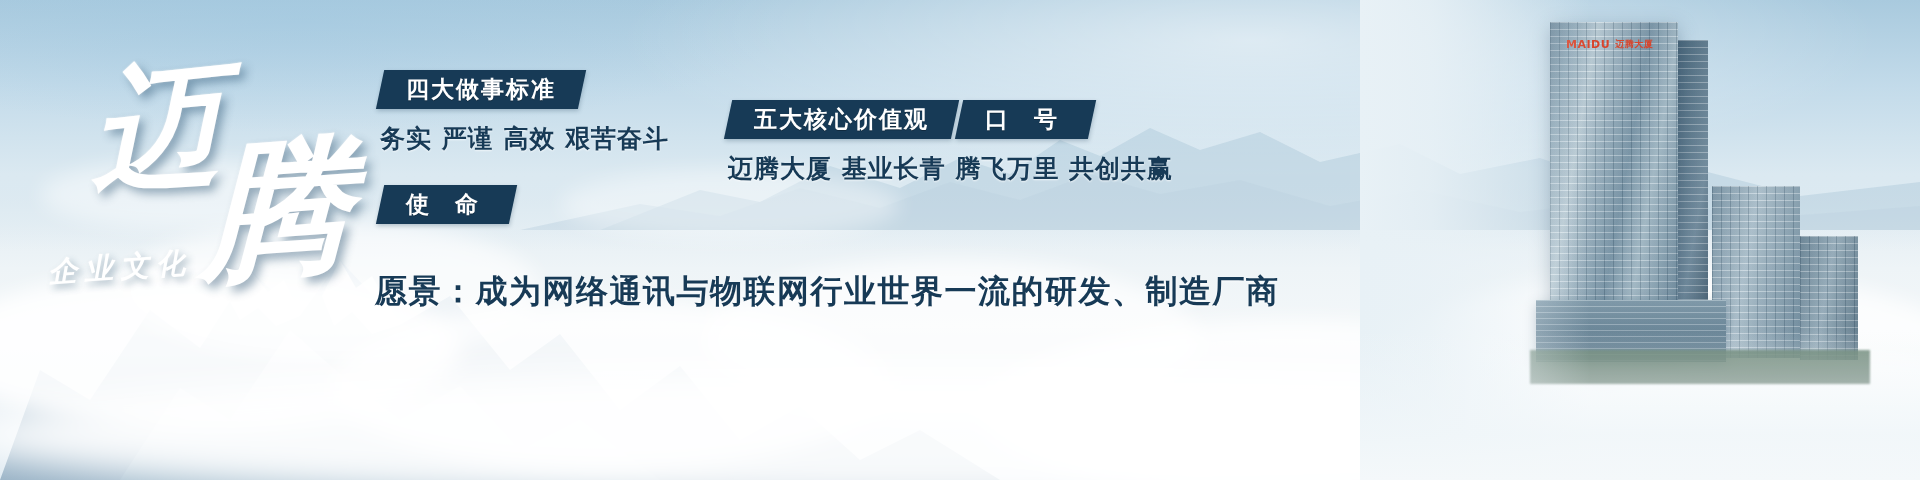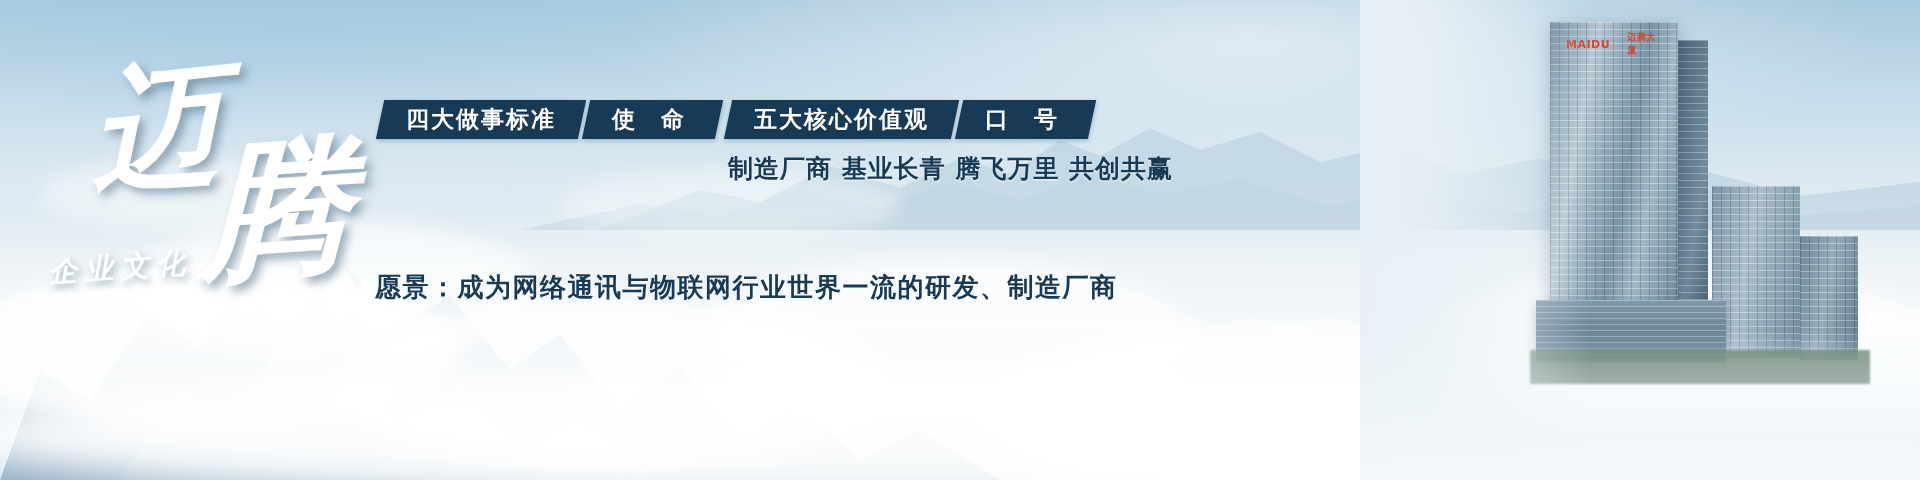--- a/index.html
+++ b/index.html
@@ -76,21 +76,21 @@
   .valueline{
     margin-top:13px;font-size:25px;font-weight:700;color:#173a56;
     letter-spacing:1px;white-space:nowrap;
     font-family:"DejaVu Sans","Liberation Sans",sans-serif;
     text-shadow:0 1px 2px rgba(255,255,255,.75);
   }
   .row2{margin-top:30px;}
 
   .vision{
     position:absolute;left:375px;top:270px;
-    font-size:26px;font-weight:700;color:#173a56;letter-spacing:1.5px;
+    font-size:32px;font-weight:700;color:#173a56;letter-spacing:1.5px;
     white-space:nowrap;
     font-family:"DejaVu Sans","Liberation Sans",sans-serif;
     text-shadow:0 1px 3px rgba(255,255,255,.8);
   }
 
   
   .building-wrap{position:absolute;right:0;top:0;width:560px;height:480px;overflow:hidden;}
 
   .tower{
     position:absolute;left:190px;top:22px;width:128px;height:330px;
@@ -105,21 +105,21 @@
     background:repeating-linear-gradient(180deg, rgba(255,255,255,.28) 0px, rgba(255,255,255,.28) 1px, rgba(60,90,110,.12) 1px, rgba(60,90,110,.12) 7px);}
   .mullions{position:absolute;left:0;top:0;width:100%;height:100%;
     background:repeating-linear-gradient(90deg, rgba(30,55,75,.20) 0px, rgba(30,55,75,.20) 1px, rgba(255,255,255,.05) 1px, rgba(255,255,255,.05) 9px);}
   .tower-sign{
     position:absolute;left:16px;top:14px;width:92px;height:16px;
     display:flex;align-items:center;gap:5px;
   }
   .tower-sign .mark{font-size:11px;font-weight:700;color:#d8452c;letter-spacing:.5px;
     font-family:"DejaVu Sans","Liberation Sans",sans-serif;}
   .tower-sign .cn{font-size:9px;font-weight:700;color:#d8452c;letter-spacing:.5px;
-    font-family:"DejaVu Sans","Liberation Sans",sans-serif;padding-left:12px;}
+    font-family:"DejaVu Sans","Liberation Sans",sans-serif;}
   .podium{
     position:absolute;left:176px;top:300px;width:190px;height:62px;
     background:linear-gradient(180deg,#8ca5b4,#5d7a8d);
     box-shadow:0 4px 12px rgba(40,70,95,.3);
   }
   .podium .floors{background:repeating-linear-gradient(180deg, rgba(255,255,255,.22) 0px, rgba(255,255,255,.22) 1px, rgba(50,80,100,.14) 1px, rgba(50,80,100,.14) 6px);}
   .annex{
     position:absolute;left:352px;top:186px;width:88px;height:172px;
     background:linear-gradient(100deg,#7d97a8,#b6c9d4 40%,#6f8b9d);
   }
@@ -190,35 +190,36 @@
     <div class="c-teng">腾</div>
     <div class="c-sub">企业文化</div>
   </div>
 
   <div class="content">
 
     <div class="col col-left">
       <div class="badge">
         <span>四大做事标准</span>
       </div>
+      <div class="valueline">务实 严谨 高效 艰苦奋斗</div>
 
       <div class="badge wide row2">
         <span>使 命</span>
       </div>
     </div>
 
     <div class="col col-right">
       <div class="badge">
         <span>五大核心价值观</span>
       </div>
 
       <div class="badge wide row2">
         <span>口 号</span>
       </div>
-      <div class="valueline">制造厂商 基业长青 腾飞万里 共创共赢</div>
+      <div class="valueline">迈腾大厦 基业长青 腾飞万里 共创共赢</div>
     </div>
   </div>
 
   <div class="vision">愿景：成为网络通讯与物联网行业世界一流的研发、制造厂商</div>
 
   <div class="building-wrap">
     <div class="annex">
         <div class="floors"></div>
         <div class="mullions"></div>
       </div>

